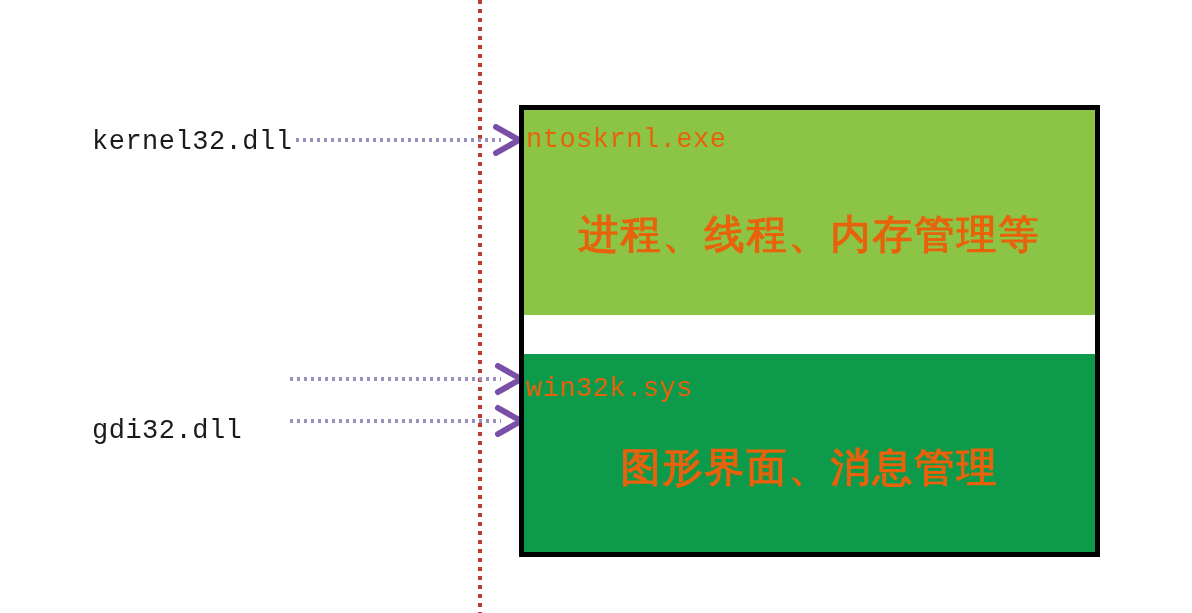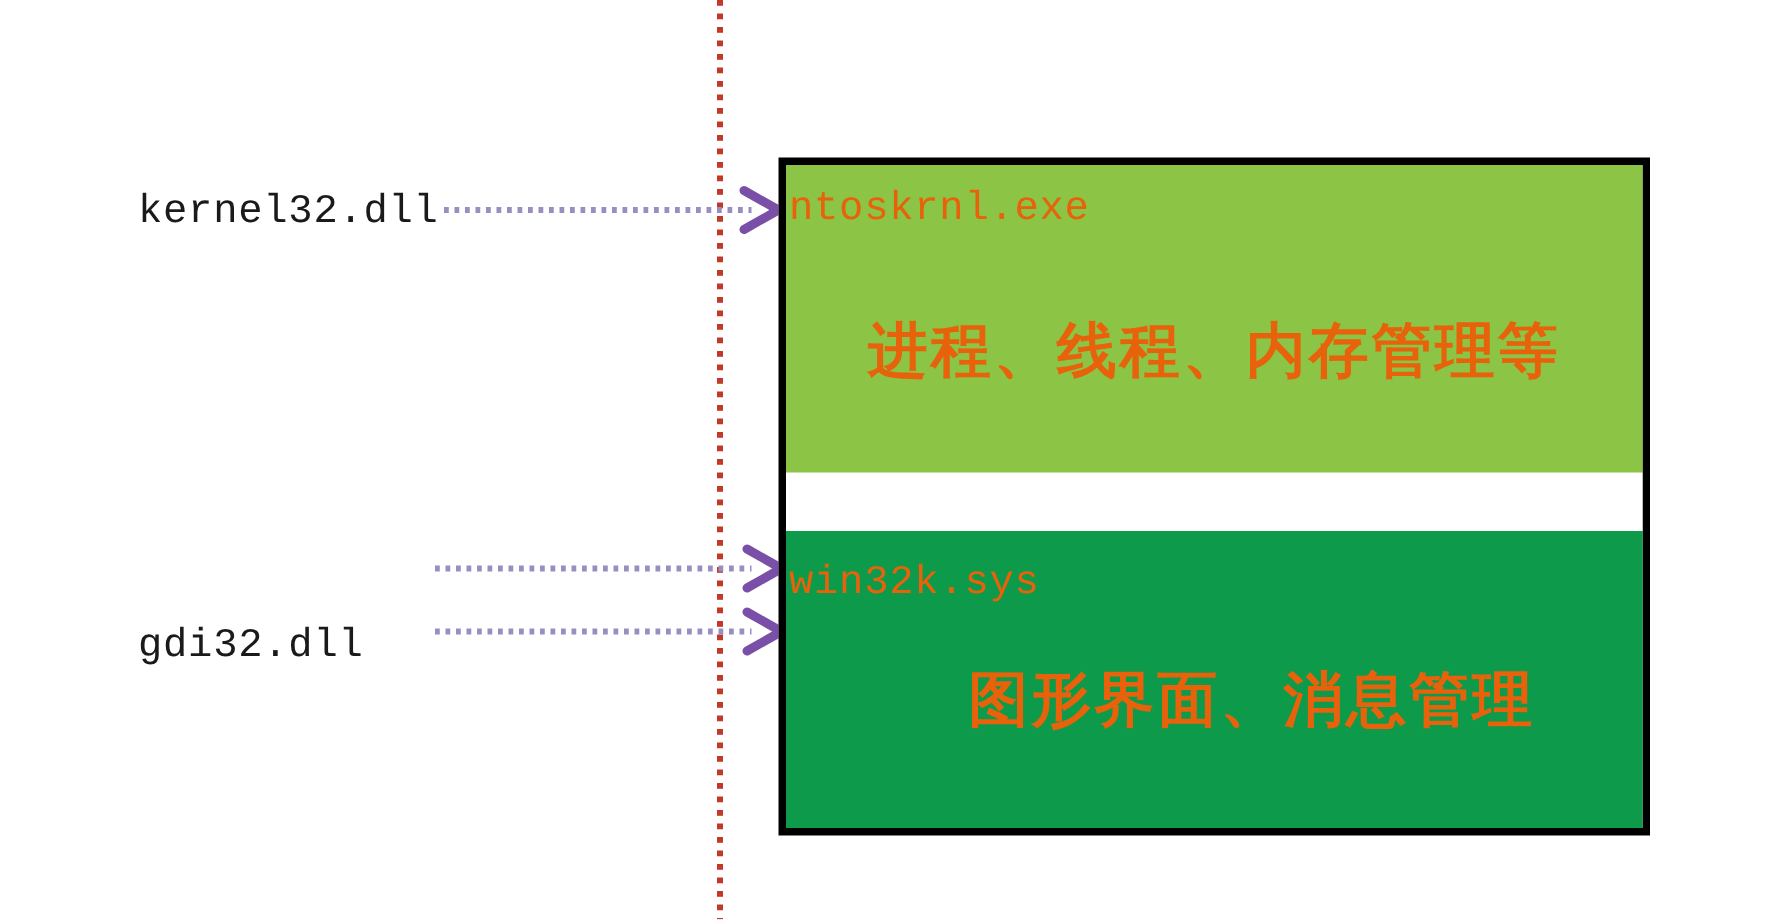--- a/index.html
+++ b/index.html
@@ -126,21 +126,21 @@
     text-align: center;
     color: #E8620C;
     font-family: "DejaVu Sans", "Liberation Sans", sans-serif;
     font-size: 40px;
     font-weight: bold;
     letter-spacing: 2px;
     white-space: nowrap;
     line-height: 1;
   }
   #desc-ntoskrnl { top: 104px; }
-  #desc-win32k   { top: 93px; margin-left: 25px; }
+  #desc-win32k   { top: 93px; }
 </style>
 </head>
 <body>
 
 <div id="canvas">
 
   <div class="boundary-line"></div>
 
   <div class="dll-label" id="label-kernel32">kernel32.dll</div>
 

